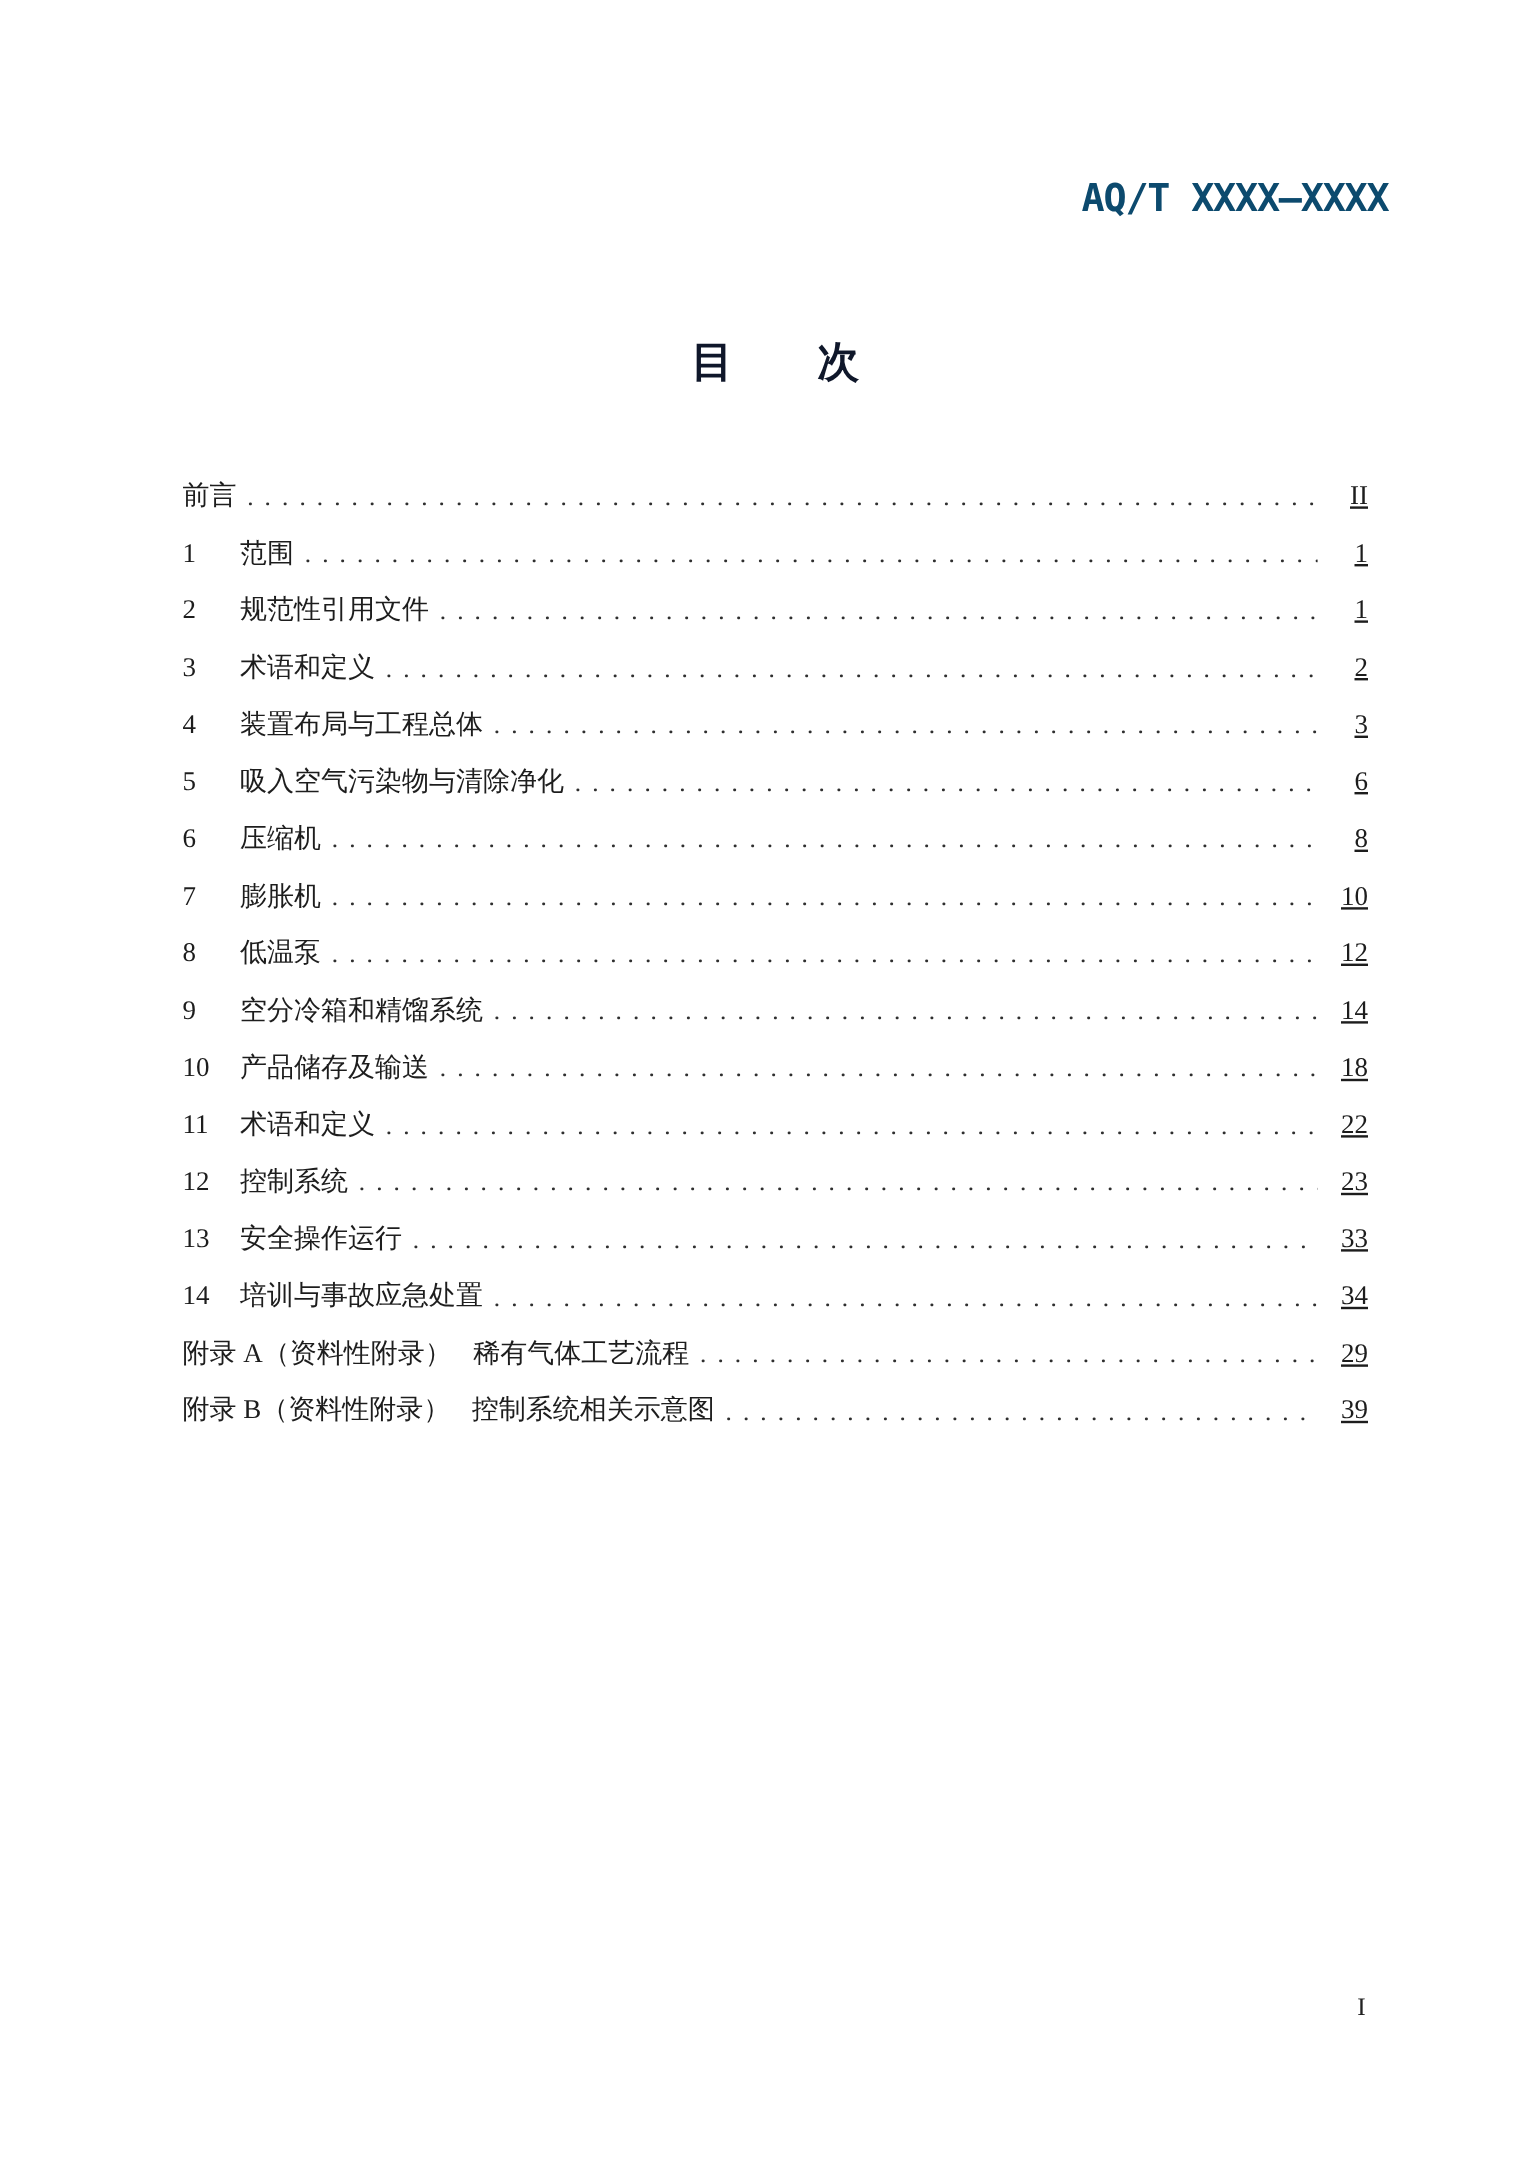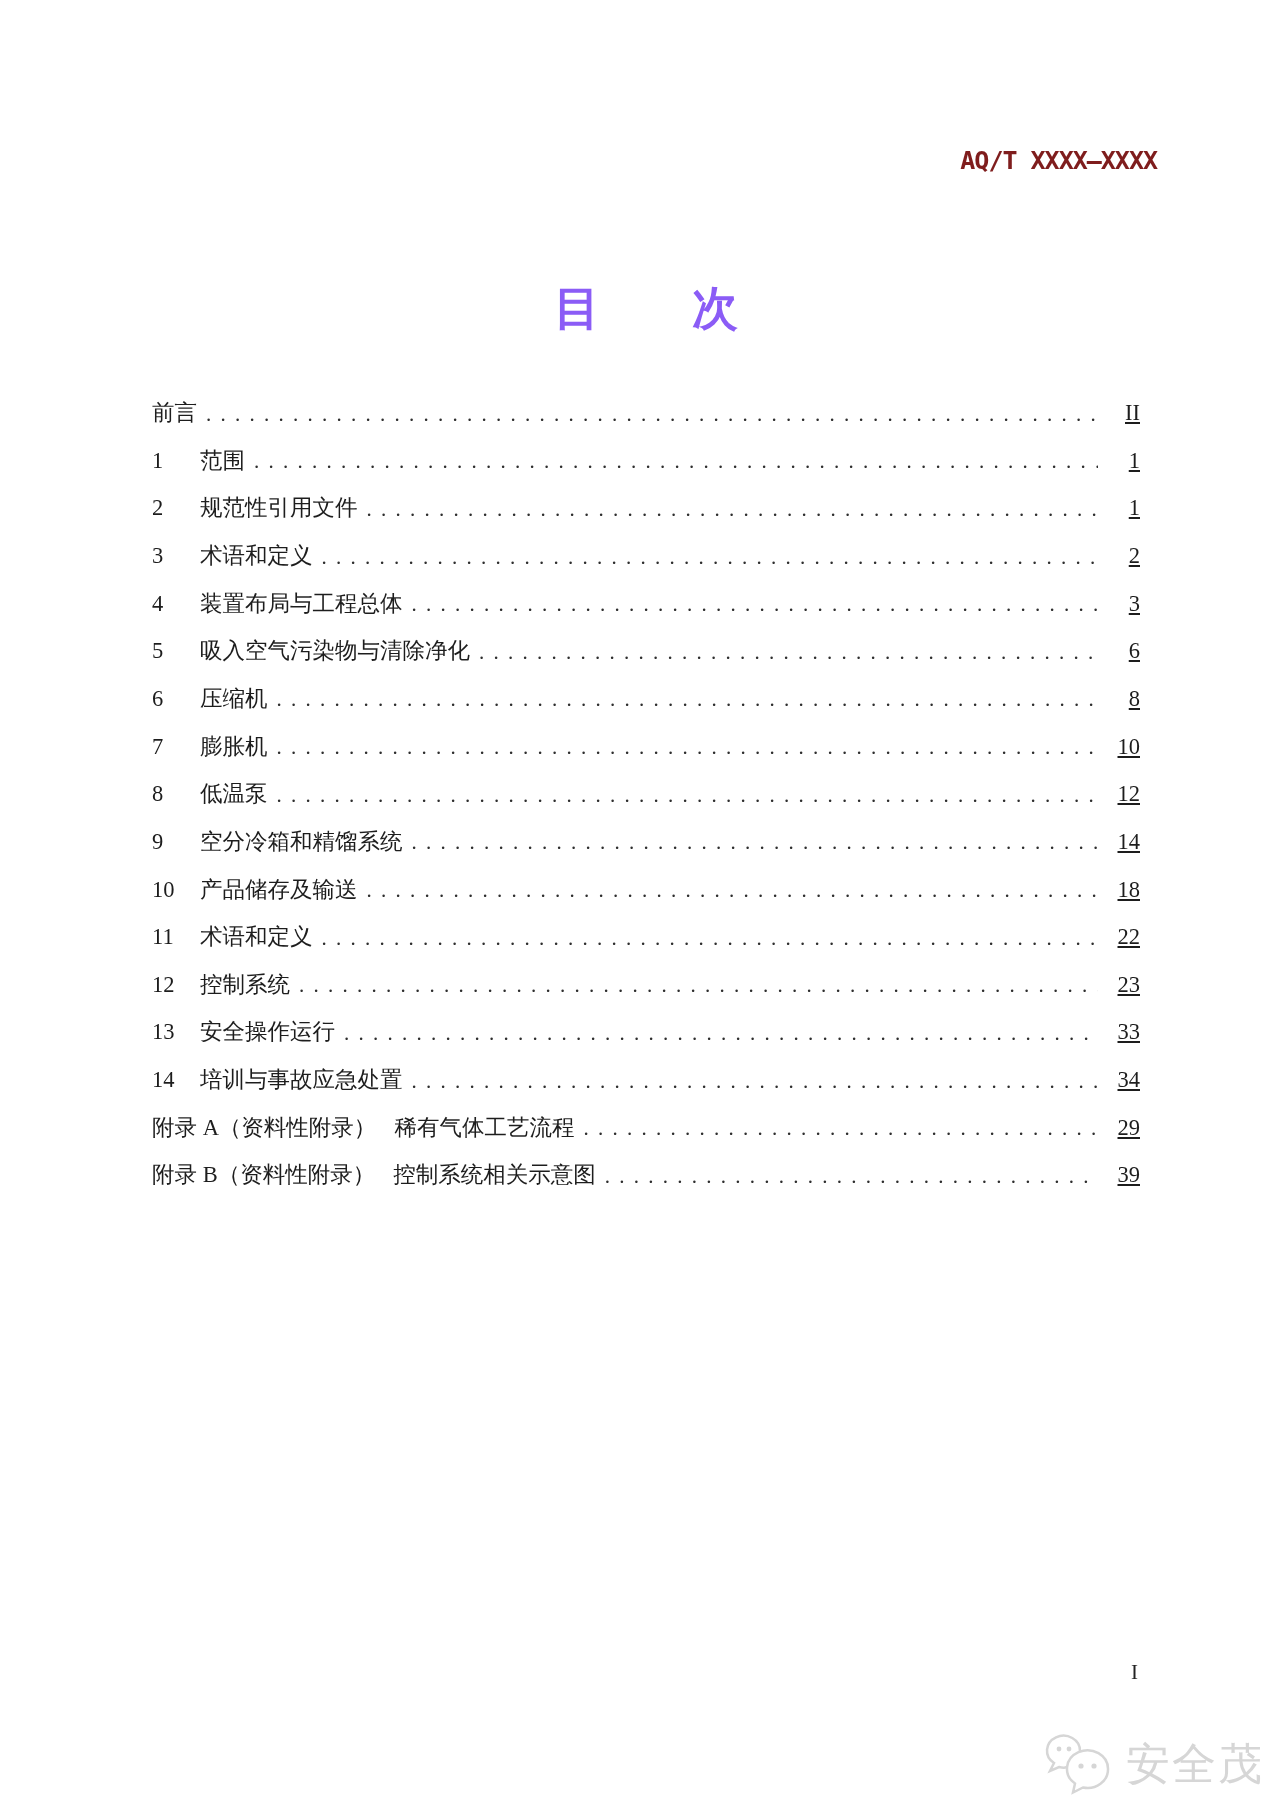--- a/index.html
+++ b/index.html
@@ -5,28 +5,28 @@
   html,body { margin:0; padding:0; background:#ffffff; }
   .page {
     position:relative; width:1280px; height:1810px;
     background:#ffffff; overflow:hidden;
     font-family:"Liberation Serif","DejaVu Serif",serif;
     color:#1d1d1d;
   }
   .doc-code {
     position:absolute; top:146px; right:123px;
     font-family:"DejaVu Sans Mono","Liberation Mono",monospace;
-    font-size:25px; font-weight:700; letter-spacing:-1px; color:#7f1d1d;
+    font-size:32px; font-weight:700; letter-spacing:-1px; color:#0c4a6e;
     white-space:nowrap;
   }
   .title {
     position:absolute; top:278px; left:152px; width:988px; margin:0;
     text-align:center;
     font-family:"DejaVu Sans","Liberation Sans",sans-serif;
-    font-size:46px; font-weight:700; color:#8b5cf6;
+    font-size:35px; font-weight:700; color:#0f172a;
     white-space:pre;
   }
   .toc { position:absolute; left:152px; top:377px; width:988px; }
   .row {
     display:flex; align-items:flex-end; height:47.65px;
     font-size:22.5px; line-height:1;
   }
   .num { flex:none; min-width:48px; white-space:nowrap; }
   .row.appendix .num { min-width:0; margin-right:18px; }
   .label { flex:none; white-space:nowrap; }
@@ -157,33 +157,14 @@
       <div class="row appendix">
     <span class="num">附录 B（资料性附录）</span>
     <span class="label">控制系统相关示意图</span>
     <span class="dots">. . . . . . . . . . . . . . . . . . . . . . . . . . . . . . . . . . . . . . . . . . . . . . . . . . . . . . . . . . . . . . . . . . . . . . . . . . . . . . . . . . . . . . . . . . . . . . . . . . . . . . . . . . . . . . . . . . . . . . . . . . . . . . . . . . . . . . . . . . . . </span>
     <span class="pg">39</span>
   </div>
     </div>
 
   <div class="folio">I</div>
 
-  <div class="watermark">
-    <span>
-      <svg width="74" height="64" viewBox="0 0 74 64">
-
-        <g stroke="#d6d6d6" stroke-width="2.5" fill="#ffffff">
-          <path d="M38 19 a16.5 15 0 1 0 -26 12 l-4 8 9 -4 a16.5 15 0 0 0 21 -16 z"></path>
-        </g>
-        <circle cx="17" cy="17" r="2.4" fill="#d6d6d6"></circle>
-        <circle cx="27" cy="17" r="2.4" fill="#d6d6d6"></circle>
-
-        <g stroke="#d6d6d6" stroke-width="2.5" fill="#ffffff">
-          <path d="M66 37 a20.5 18.5 0 1 0 -33 14.5 l-2 9 10 -5 a20.5 18.5 0 0 0 25 -18.5 z"></path>
-        </g>
-        <circle cx="39" cy="34" r="2.6" fill="#d6d6d6"></circle>
-        <circle cx="52" cy="34" r="2.6" fill="#d6d6d6"></circle>
-      </svg>
-    </span>
-    <span>安全茂</span>
-  </div>
 
 </div>
 
 </body></html>

